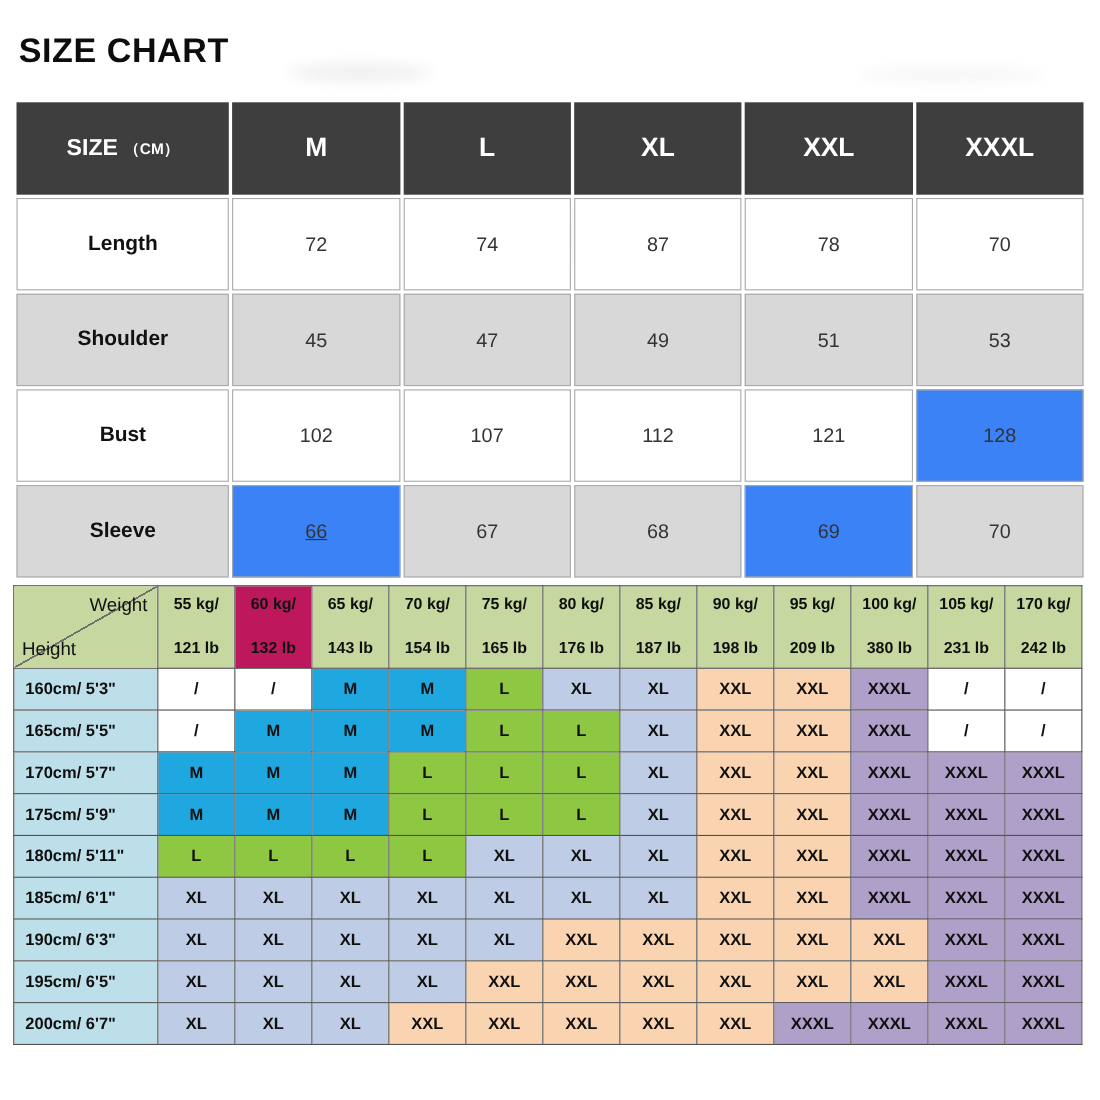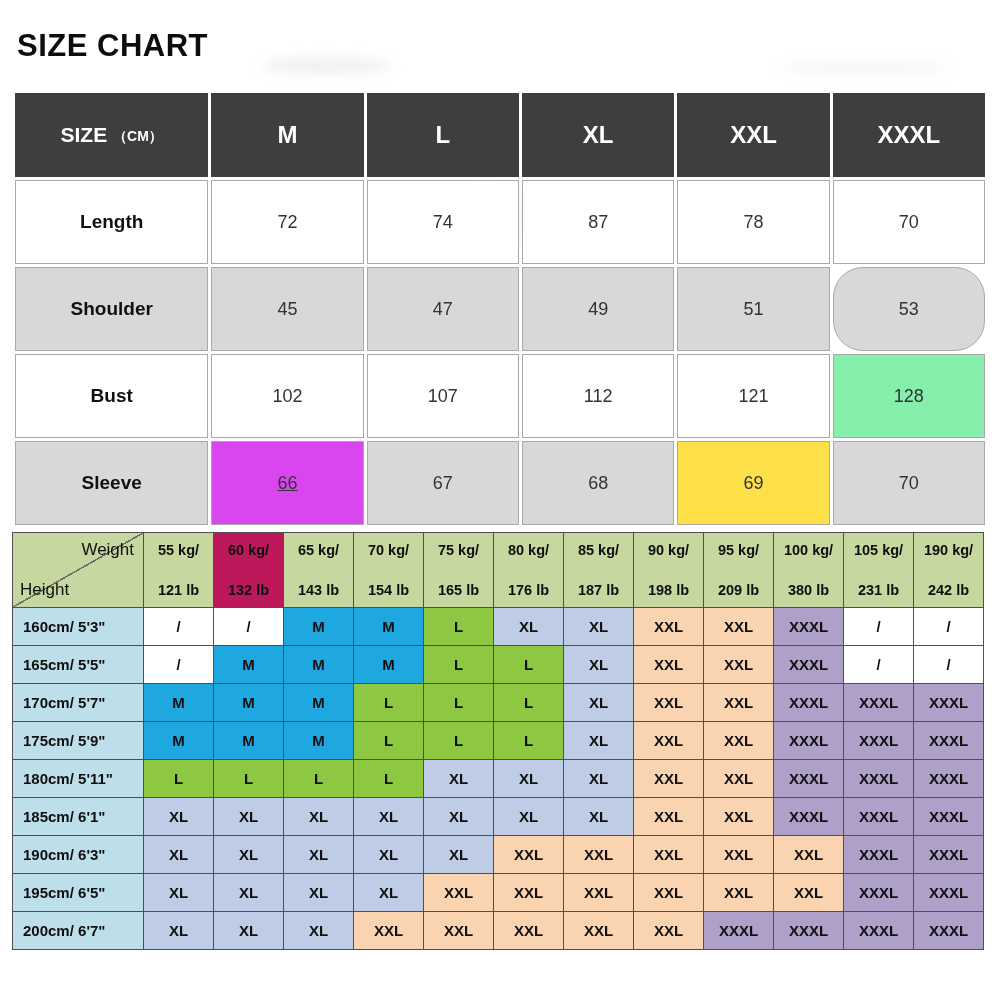--- a/index.html
+++ b/index.html
@@ -104,36 +104,36 @@
         <td style="background: rgb(255, 255, 255);">87</td>
         <td style="background: rgb(255, 255, 255);">78</td>
         <td style="background: rgb(255, 255, 255);">70</td>
       </tr>
       <tr>
         <td class="rowlabel" style="background: rgb(216, 216, 216);">Shoulder</td>
         <td style="background: rgb(216, 216, 216);">45</td>
         <td style="background: rgb(216, 216, 216);">47</td>
         <td style="background: rgb(216, 216, 216);">49</td>
         <td style="background: rgb(216, 216, 216);">51</td>
-        <td style="background: rgb(216, 216, 216); border-radius: 30px;">53</td>
+        <td style="background: rgb(216, 216, 216);">53</td>
       </tr>
       <tr>
         <td class="rowlabel" style="background: rgb(255, 255, 255);">Bust</td>
         <td style="background: rgb(255, 255, 255);">102</td>
         <td style="background: rgb(255, 255, 255);">107</td>
         <td style="background: rgb(255, 255, 255);">112</td>
         <td style="background: rgb(255, 255, 255);">121</td>
-        <td style="background: #86efac;">128</td>
+        <td style="background: #3b82f6;">128</td>
       </tr>
       <tr>
         <td class="rowlabel" style="background: rgb(216, 216, 216);">Sleeve</td>
-        <td style="background: #d946ef; text-decoration: underline;">66</td>
+        <td style="background: #3b82f6; text-decoration: underline;">66</td>
         <td style="background: rgb(216, 216, 216);">67</td>
         <td style="background: rgb(216, 216, 216);">68</td>
-        <td style="background: #fde047;">69</td>
+        <td style="background: #3b82f6;">69</td>
         <td style="background: rgb(216, 216, 216);">70</td>
       </tr>
     </tbody>
 </table>
 
 <div class="rec-wrap">
   <table class="rec-table">
     <colgroup id="rec-cols">
         <col style="width: 131px;">
         <col style="width: 70px;">
@@ -217,21 +217,21 @@
             </div>
           </td>
           <td class="wcell" style="background: rgb(198, 216, 159);">
             <div class="winner">
               <div>105 kg/</div>
               <div>231 lb</div>
             </div>
           </td>
           <td class="wcell" style="background: rgb(198, 216, 159);">
             <div class="winner">
-              <div>190 kg/</div>
+              <div>170 kg/</div>
               <div>242 lb</div>
             </div>
           </td>
         </tr>
     <tr>
           <td class="hlabel" style="background: rgb(189, 223, 233);">160cm/ 5'3"</td>
           <td class="scell" style="background: rgb(255, 255, 255);">/</td>
           <td class="scell" style="background: rgb(255, 255, 255);">/</td>
           <td class="scell" style="background: rgb(31, 168, 224);">M</td>
           <td class="scell" style="background: rgb(31, 168, 224);">M</td>

